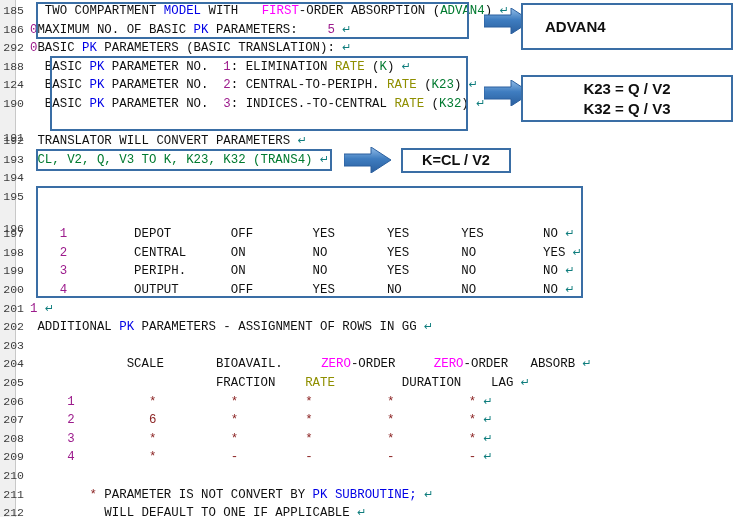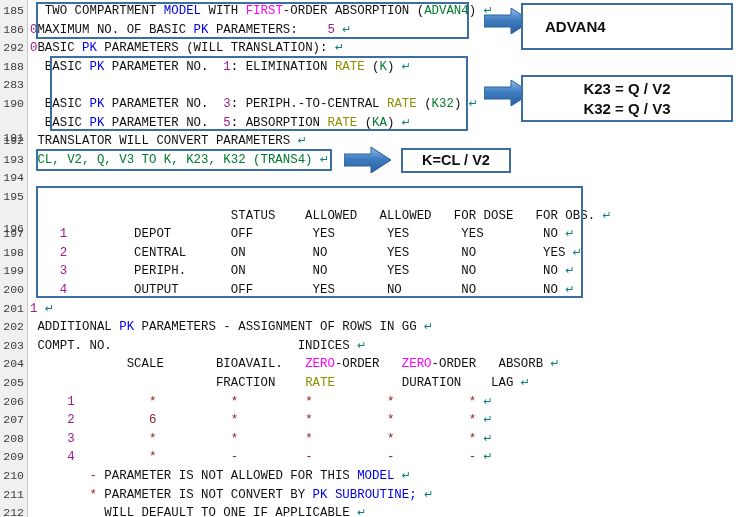--- a/index.html
+++ b/index.html
@@ -13,21 +13,21 @@
     overflow: hidden;
     font-family: "Liberation Sans", sans-serif;
     position: relative;
   }
 
   
   #gutter {
     position: absolute;
     left: 0;
     top: 0;
-    width: 28px;
+    width: 16px;
     height: 517px;
     background: #f0f0f0;
     border-right: 1px solid #c8c8c8;
     box-sizing: border-box;
   }
   .lineno {
     position: absolute;
     left: 0;
     width: 24px;
     text-align: right;
@@ -52,21 +52,21 @@
     height: 18.6px;
     line-height: 18.6px;
     white-space: pre;
     font-family: "Liberation Mono", monospace;
     font-size: 12.4px;
     color: #101010;
   }
 
   
   .kw-blue   { color: #0000e6; }
-  .kw-mag    { color: #ff00ff; }
+  .kw-mag    { color: #ff00ff; margin-left: 16px; }
   .kw-green  { color: #007a2f; }
   .kw-olive  { color: #8f8f00; }
   .kw-purple { color: #9c1b8c; }
   .kw-num    { color: #9c1b8c; }
   .kw-star   { color: #8b2323; }
   .pilcrow   { color: #0f7d7d; font-family: "DejaVu Sans", sans-serif; font-size: 11px; }
 
   
   .hl-box {
     position: absolute;
@@ -109,21 +109,21 @@
   }
 </style>
 </head>
 <body>
 
 <div id="gutter">
   <div class="lineno" style="top:2px">185</div>
   <div class="lineno" style="top:20.6px">186</div>
   <div class="lineno" style="top:39.2px">292</div>
   <div class="lineno" style="top:57.8px">188</div>
-  <div class="lineno" style="top:76.4px">283</div>
+  <div class="lineno" style="top:76.4px">124</div>
   <div class="lineno" style="top:95px">190</div>
   <div class="lineno" style="top:129px">191</div>
   <div class="lineno" style="top:132.2px">192</div>
   <div class="lineno" style="top:150.8px">193</div>
   <div class="lineno" style="top:169.4px">194</div>
   <div class="lineno" style="top:188px">195</div>
   <div class="lineno" style="top:220px">196</div>
   <div class="lineno" style="top:225.2px">197</div>
   <div class="lineno" style="top:243.8px">198</div>
   <div class="lineno" style="top:262.4px">199</div>
@@ -141,64 +141,61 @@
   <div class="lineno" style="top:485.6px">211</div>
   <div class="lineno" style="top:504.2px">212</div>
 </div>
 
 <div id="code">
 
   <div class="codeline" style="top:2px"><span>  TWO COMPARTMENT </span><span class="kw-blue">MODEL</span><span> WITH </span><span class="kw-mag">FIRST</span><span>-ORDER ABSORPTION (</span><span class="kw-green">ADVAN4</span><span>) </span><span class="pilcrow">↵</span></div>
 
   <div class="codeline" style="top:20.6px"><span class="kw-purple">0</span><span>MAXIMUM NO. OF BASIC </span><span class="kw-blue">PK</span><span> PARAMETERS:    </span><span class="kw-num">5</span><span> </span><span class="pilcrow">↵</span></div>
 
-  <div class="codeline" style="top:39.2px"><span class="kw-purple">0</span><span>BASIC </span><span class="kw-blue">PK</span><span> PARAMETERS (WILL TRANSLATION): </span><span class="pilcrow">↵</span></div>
+  <div class="codeline" style="top:39.2px"><span class="kw-purple">0</span><span>BASIC </span><span class="kw-blue">PK</span><span> PARAMETERS (BASIC TRANSLATION): </span><span class="pilcrow">↵</span></div>
 
   <div class="codeline" style="top:57.8px"><span>  BASIC </span><span class="kw-blue">PK</span><span> PARAMETER NO.  </span><span class="kw-num">1</span><span>: ELIMINATION </span><span class="kw-olive">RATE</span><span> (</span><span class="kw-green">K</span><span>) </span><span class="pilcrow">↵</span></div>
 
-
-  <div class="codeline" style="top:95px"><span>  BASIC </span><span class="kw-blue">PK</span><span> PARAMETER NO.  </span><span class="kw-num">3</span><span>: PERIPH.-TO-CENTRAL </span><span class="kw-olive">RATE</span><span> (</span><span class="kw-green">K32</span><span>) </span><span class="pilcrow">↵</span></div>
-
-  <div class="codeline" style="top:113.6px"><span>  BASIC </span><span class="kw-blue">PK</span><span> PARAMETER NO.  </span><span class="kw-num">5</span><span>: ABSORPTION </span><span class="kw-olive">RATE</span><span> (</span><span class="kw-green">KA</span><span>) </span><span class="pilcrow">↵</span></div>
+  <div class="codeline" style="top:76.4px"><span>  BASIC </span><span class="kw-blue">PK</span><span> PARAMETER NO.  </span><span class="kw-num">2</span><span>: CENTRAL-TO-PERIPH. </span><span class="kw-olive">RATE</span><span> (</span><span class="kw-green">K23</span><span>) </span><span class="pilcrow">↵</span></div>
+
+  <div class="codeline" style="top:95px"><span>  BASIC </span><span class="kw-blue">PK</span><span> PARAMETER NO.  </span><span class="kw-num">3</span><span>: INDICES.-TO-CENTRAL </span><span class="kw-olive">RATE</span><span> (</span><span class="kw-green">K32</span><span>) </span><span class="pilcrow">↵</span></div>
+
 
   <div class="codeline" style="top:132.2px"><span> TRANSLATOR WILL CONVERT PARAMETERS </span><span class="pilcrow">↵</span></div>
 
   <div class="codeline" style="top:150.8px"><span class="kw-green"> CL, V2, Q, V3 TO K, K23, K32 (TRANS4) </span><span class="pilcrow">↵</span></div>
 
 
 
-  <div class="codeline" style="top:206.6px"><span>                           STATUS    ALLOWED   ALLOWED   FOR DOSE   FOR OBS. </span><span class="pilcrow">↵</span></div>
 
   <div class="codeline" style="top:225.2px"><span>    </span><span class="kw-num">1</span><span>         DEPOT        OFF        YES       YES       YES        NO </span><span class="pilcrow">↵</span></div>
 
   <div class="codeline" style="top:243.8px"><span>    </span><span class="kw-num">2</span><span>         CENTRAL      ON         NO        YES       NO         YES </span><span class="pilcrow">↵</span></div>
 
   <div class="codeline" style="top:262.4px"><span>    </span><span class="kw-num">3</span><span>         PERIPH.      ON         NO        YES       NO         NO </span><span class="pilcrow">↵</span></div>
 
   <div class="codeline" style="top:281px"><span>    </span><span class="kw-num">4</span><span>         OUTPUT       OFF        YES       NO        NO         NO </span><span class="pilcrow">↵</span></div>
 
   <div class="codeline" style="top:299.6px"><span class="kw-num">1</span><span> </span><span class="pilcrow">↵</span></div>
 
   <div class="codeline" style="top:318.2px"><span> ADDITIONAL </span><span class="kw-blue">PK</span><span> PARAMETERS - ASSIGNMENT OF ROWS IN GG </span><span class="pilcrow">↵</span></div>
 
-  <div class="codeline" style="top:336.8px"><span> COMPT. NO.                         INDICES </span><span class="pilcrow">↵</span></div>
 
   <div class="codeline" style="top:355.4px"><span>             SCALE       BIOAVAIL.   </span><span class="kw-mag">ZERO</span><span>-ORDER   </span><span class="kw-mag">ZERO</span><span>-ORDER   ABSORB </span><span class="pilcrow">↵</span></div>
 
   <div class="codeline" style="top:374px"><span>                         FRACTION    </span><span class="kw-olive">RATE</span><span>         DURATION    LAG </span><span class="pilcrow">↵</span></div>
 
   <div class="codeline" style="top:392.6px"><span>     </span><span class="kw-num">1</span><span>          </span><span class="kw-star">*</span><span>          </span><span class="kw-star">*</span><span>         </span><span class="kw-star">*</span><span>          </span><span class="kw-star">*</span><span>          </span><span class="kw-star">*</span><span> </span><span class="pilcrow">↵</span></div>
 
   <div class="codeline" style="top:411.2px"><span>     </span><span class="kw-num">2</span><span>          </span><span class="kw-star">6</span><span>          </span><span class="kw-star">*</span><span>         </span><span class="kw-star">*</span><span>          </span><span class="kw-star">*</span><span>          </span><span class="kw-star">*</span><span> </span><span class="pilcrow">↵</span></div>
 
   <div class="codeline" style="top:429.8px"><span>     </span><span class="kw-num">3</span><span>          </span><span class="kw-star">*</span><span>          </span><span class="kw-star">*</span><span>         </span><span class="kw-star">*</span><span>          </span><span class="kw-star">*</span><span>          </span><span class="kw-star">*</span><span> </span><span class="pilcrow">↵</span></div>
 
   <div class="codeline" style="top:448.4px"><span>     </span><span class="kw-num">4</span><span>          </span><span class="kw-star">*</span><span>          </span><span class="kw-star">-</span><span>         </span><span class="kw-star">-</span><span>          </span><span class="kw-star">-</span><span>          </span><span class="kw-star">-</span><span> </span><span class="pilcrow">↵</span></div>
 
-  <div class="codeline" style="top:467px"><span>        </span><span class="kw-star">-</span><span> PARAMETER IS NOT ALLOWED FOR THIS </span><span class="kw-blue">MODEL</span><span> </span><span class="pilcrow">↵</span></div>
 
   <div class="codeline" style="top:485.6px"><span>        </span><span class="kw-star">*</span><span> PARAMETER IS NOT CONVERT BY </span><span class="kw-blue">PK SUBROUTINE;</span><span> </span><span class="pilcrow">↵</span></div>
 
   <div class="codeline" style="top:504.2px"><span>          WILL DEFAULT TO ONE IF APPLICABLE </span><span class="pilcrow">↵</span></div>
 
 </div>
 
 <div class="hl-box" style="left:36px;  top:2px;   width:433px; height:37px;"></div>
 <div class="hl-box" style="left:50px;  top:56px;  width:418px; height:75px;"></div>
 <div class="hl-box" style="left:36px;  top:149px; width:296px; height:22px;"></div>

